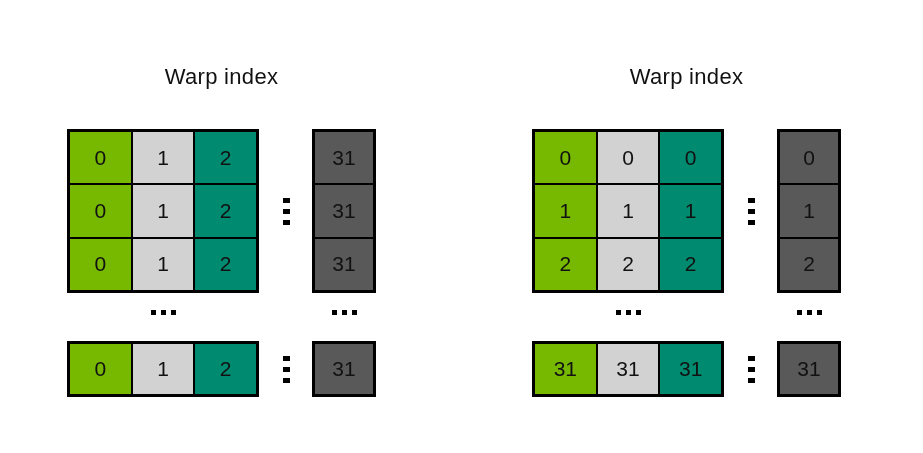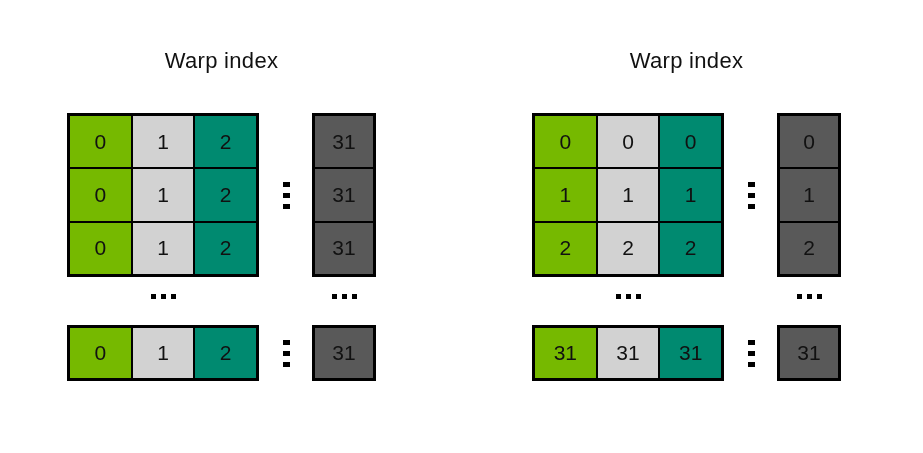--- a/index.html
+++ b/index.html
@@ -5,21 +5,21 @@
   * { box-sizing: border-box; margin: 0; padding: 0; }
   html, body {
     width: 923px; height: 453px;
     background: #ffffff;
     font-family: "Liberation Sans", "DejaVu Sans", sans-serif;
     position: relative;
     overflow: hidden;
   }
   .diagram {
     position: absolute;
-    top: 0;
+    top: 16px;
     width: 309px;
     height: 326px;
   }
   .diagram.left  { left: 67px; }
   .diagram.right { left: 532px; }
 
   .title {
     position: absolute;
     top: 48px; left: 0;
     width: 100%;

